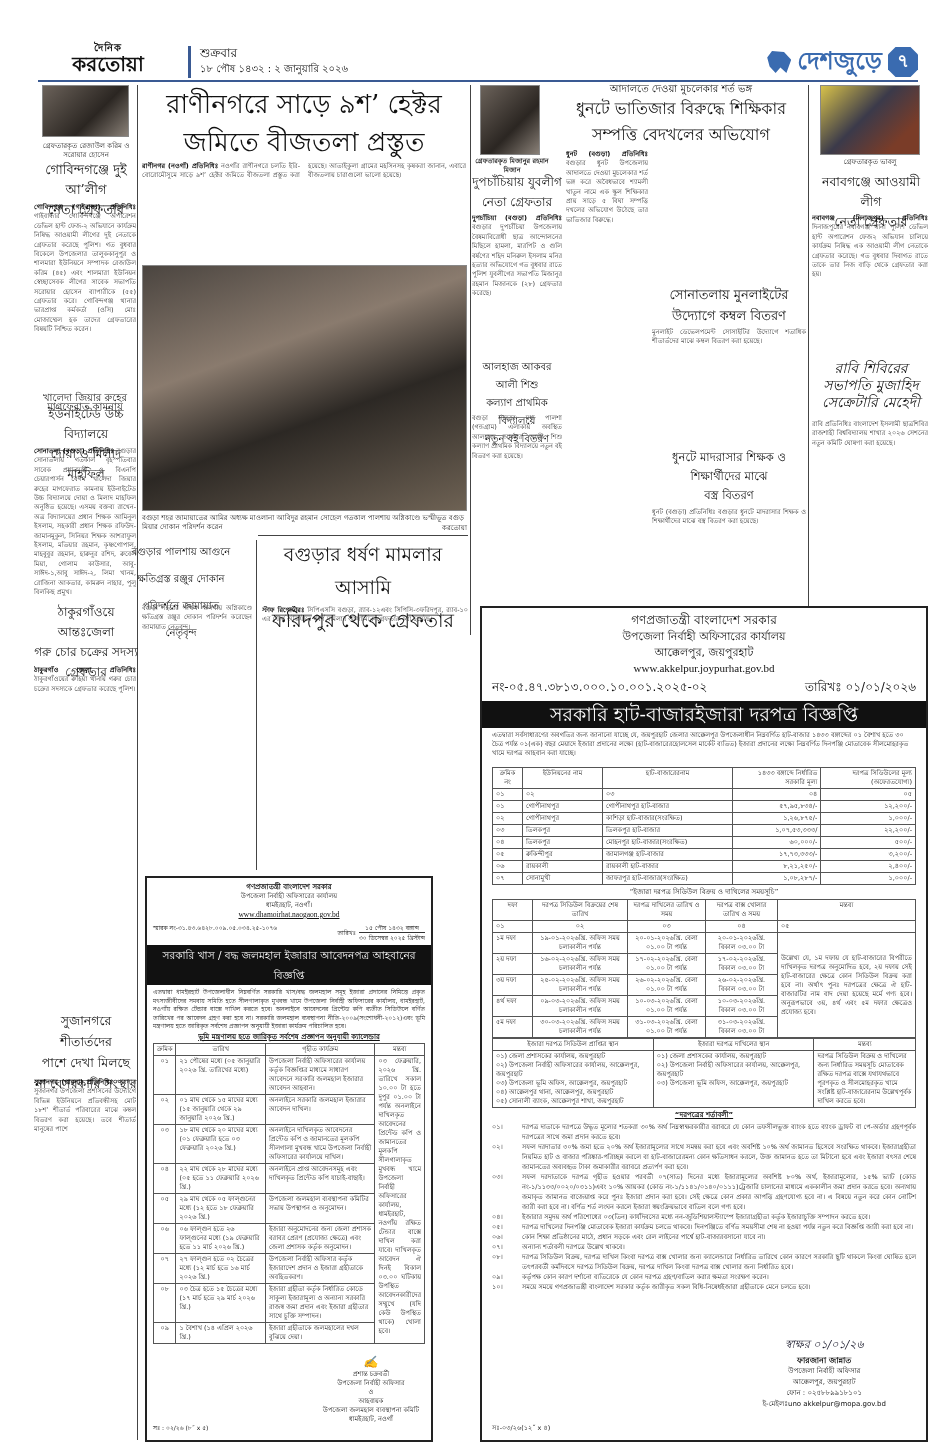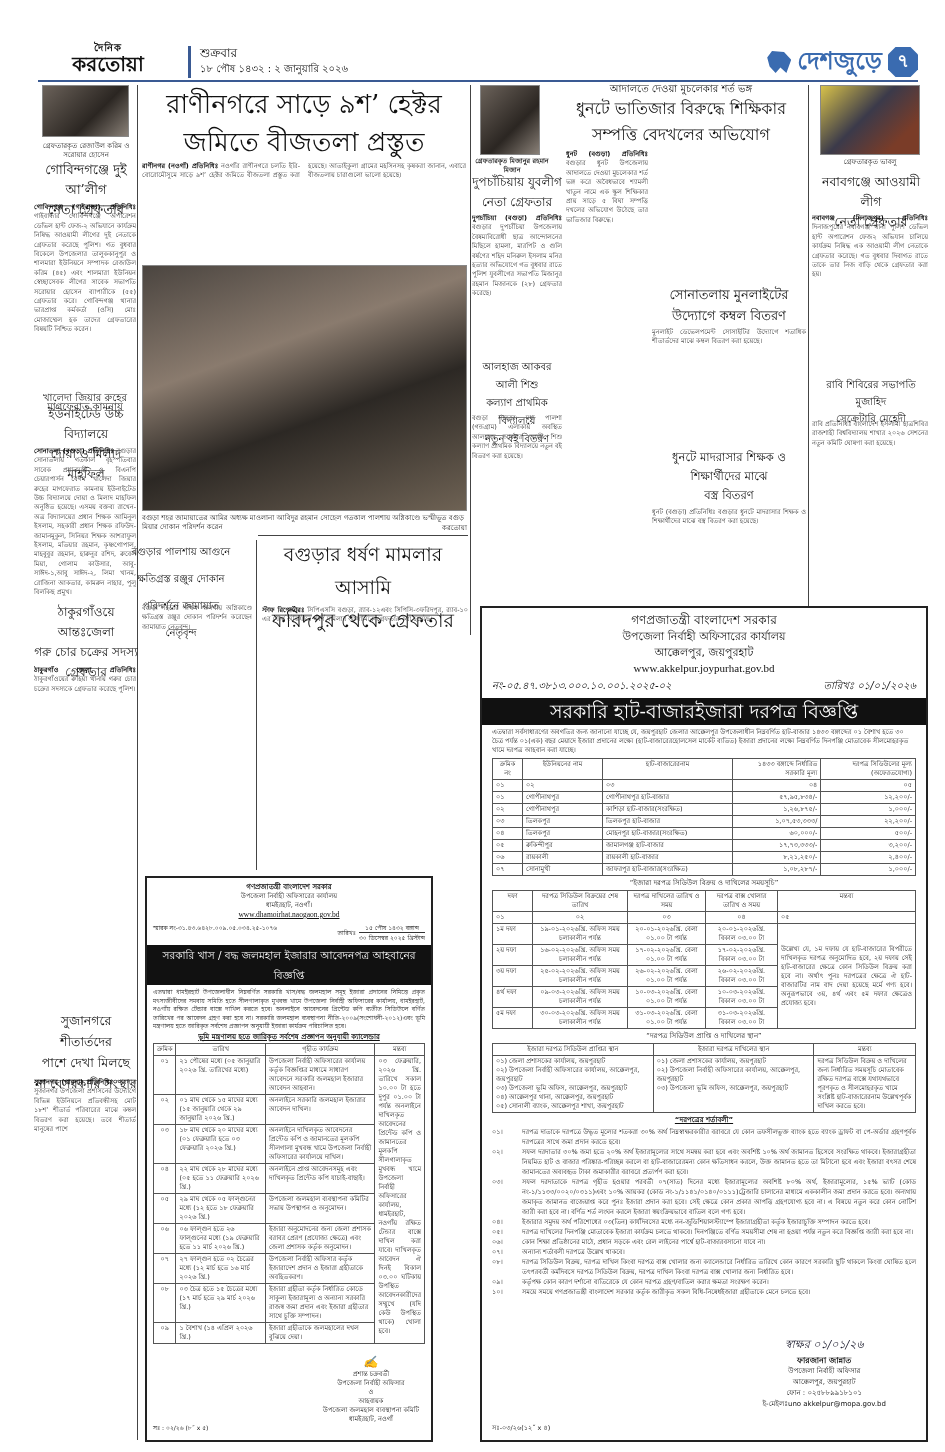--- a/index.html
+++ b/index.html
@@ -185,40 +185,40 @@
 <div class="photo" style="left:820px;top:85px;width:100px;height:70px;background:linear-gradient(135deg,#d8c24a,#3b3a4a 45%,#7a3c28 80%);"></div>
 <div class="caption" style="left:812px;top:158px;width:116px;">গ্রেফতারকৃত ভাবলু</div>
 <div class="hl" style="left:812px;top:172px;width:118px;font-size:12.5px;line-height:20px;">
   <div>নবাবগঞ্জে আওয়ামী লীগ</div>
   <div>নেতা গ্রেফতার</div>
 </div>
 <div class="body" style="left:812px;top:214px;width:116px;height:165px;">
   <b>নবাবগঞ্জ (দিনাজপুর) প্রতিনিধিঃ</b>
   <span>দিনাজপুরের নবাবগঞ্জ থানা পুলিশ ডেভিল হান্ট অপারেশন ফেজ২ অভিযান চালিয়ে কার্যক্রম নিষিদ্ধ এক আওয়ামী লীগ নেতাকে গ্রেফতার করেছে। গত বুধবার দিবাগত রাতে তাকে তার নিজ বাড়ি থেকে গ্রেফতার করা হয়।</span>
 </div>
-<div class="hl" style="left:812px;top:376px;width:118px;font-size:10px;line-height:17px;">
+<div class="hl" style="left:812px;top:360px;width:118px;font-size:14px;line-height:17px;font-style:italic;">
   <div>রাবি শিবিরের সভাপতি মুজাহিদ</div>
   <div>সেক্রেটারি মেহেদী</div>
 </div>
 <div class="body" style="left:812px;top:420px;width:116px;height:212px;">
   <span>রাবি প্রতিনিধিঃ বাংলাদেশ ইসলামী ছাত্রশিবির রাজশাহী বিশ্ববিদ্যালয় শাখার ২০২৬ সেশনের নতুন কমিটি ঘোষণা করা হয়েছে।</span>
 </div>
 
 <div class="notice-box" style="left:480px;top:606px;width:448px;height:836px;padding:4px 10px;">
   <div class="nh" style="font-size:12px;line-height:17px;font-family:'DejaVu Serif',serif;">গণপ্রজাতন্ত্রী বাংলাদেশ সরকার</div>
   <div class="nh" style="font-size:11px;line-height:16px;">উপজেলা নির্বাহী অফিসারের কার্যালয়</div>
   <div class="nh" style="font-size:11px;line-height:16px;">আক্কেলপুর, জয়পুরহাট</div>
   <div class="nh" style="font-size:11px;line-height:15px;font-family:'Liberation Serif',serif;">www.akkelpur.joypurhat.gov.bd</div>
-  <div style="display:flex;justify-content:space-between;font-size:10px;margin-top:2px;font-style:italic;">
+  <div style="display:flex;justify-content:space-between;font-size:12px;margin-top:2px;">
     <span>নং-০৫.৪৭.৩৮১৩.০০০.১০.০০১.২০২৫-০২</span>
     <span>তারিখঃ ০১/০১/২০২৬</span>
   </div>
   <div class="blackbar" style="font-size:19px;line-height:27px;margin:3px -10px 3px -10px;">সরকারি হাট-বাজারইজারা দরপত্র বিজ্ঞপ্তি</div>
   <div class="terms" style="line-height:9px;">এতদ্বারা সর্বসাধারণের অবগতির জন্য জানানো যাচ্ছে যে, জয়পুরহাট জেলার আক্কেলপুর উপজেলাধীন নিম্নবর্ণিত হাট-বাজার ১৪৩৩ বঙ্গাব্দের ০১ বৈশাখ হতে ৩০ চৈত্র পর্যন্ত ০১(এক) বছর মেয়াদে ইজারা প্রদানের লক্ষ্যে (হাট-বাজারেরহোলসেল মার্কেট ব্যতিত) ইজারা প্রদানের লক্ষ্যে নিম্নবর্ণিত দিনপঞ্জি মোতাবেক সীলমোহরকৃত খামে দরপত্র আহবান করা যাচ্ছে।</div>
-  <table style="margin-top:3px;border-radius:28px;">
+  <table style="margin-top:9px;border-radius:28px;">
     <thead>
         <tr>
       <th style="width:30px">ক্রমিক নং</th>
       <th style="width:80px">ইউনিয়নের নাম</th>
       <th style="width:130px">হাট-বাজারেরনাম</th>
       <th class="num-r">১৪৩৩ বঙ্গাব্দে নির্ধারিত সরকারি মূল্য</th>
       <th class="num-r">দরপত্র সিডিউলের মূল্য (অফেরতযোগ্য)</th>
     </tr>
       </thead>
     <tbody id="hat-body">
@@ -325,21 +325,20 @@
           <td class="center">১০-০৩-২০২৬খ্রি. বিকাল ০৩.০০ টা</td>
         </tr>
         <tr>
           <td class="">৫ম দফা</td>
           <td class="center">৩০-০৩-২০২৬খ্রি. অফিস সময় চলাকালীন পর্যন্ত</td>
           <td class="center">৩১-০৩-২০২৬খ্রি. বেলা ০১.০০ টা পর্যন্ত</td>
           <td class="center">৩১-০৩-২০২৬খ্রি. বিকাল ০৩.০০ টা</td>
         </tr>
       </tbody>
   </table>
-  <div class="nh" style="font-size:7px;line-height:14px;">“দরপত্র সিডিউল প্রাপ্তি ও দাখিলের স্থান”</div>
   <table>
     <thead>
         <tr>
       <th style="width:38%">ইজারা দরপত্র সিডিউল প্রাপ্তির স্থান</th>
       <th style="width:38%">ইজারা দরপত্র দাখিলের স্থান</th>
       <th>মন্তব্য</th>
     </tr>
       </thead>
     <tbody>
         <tr>

